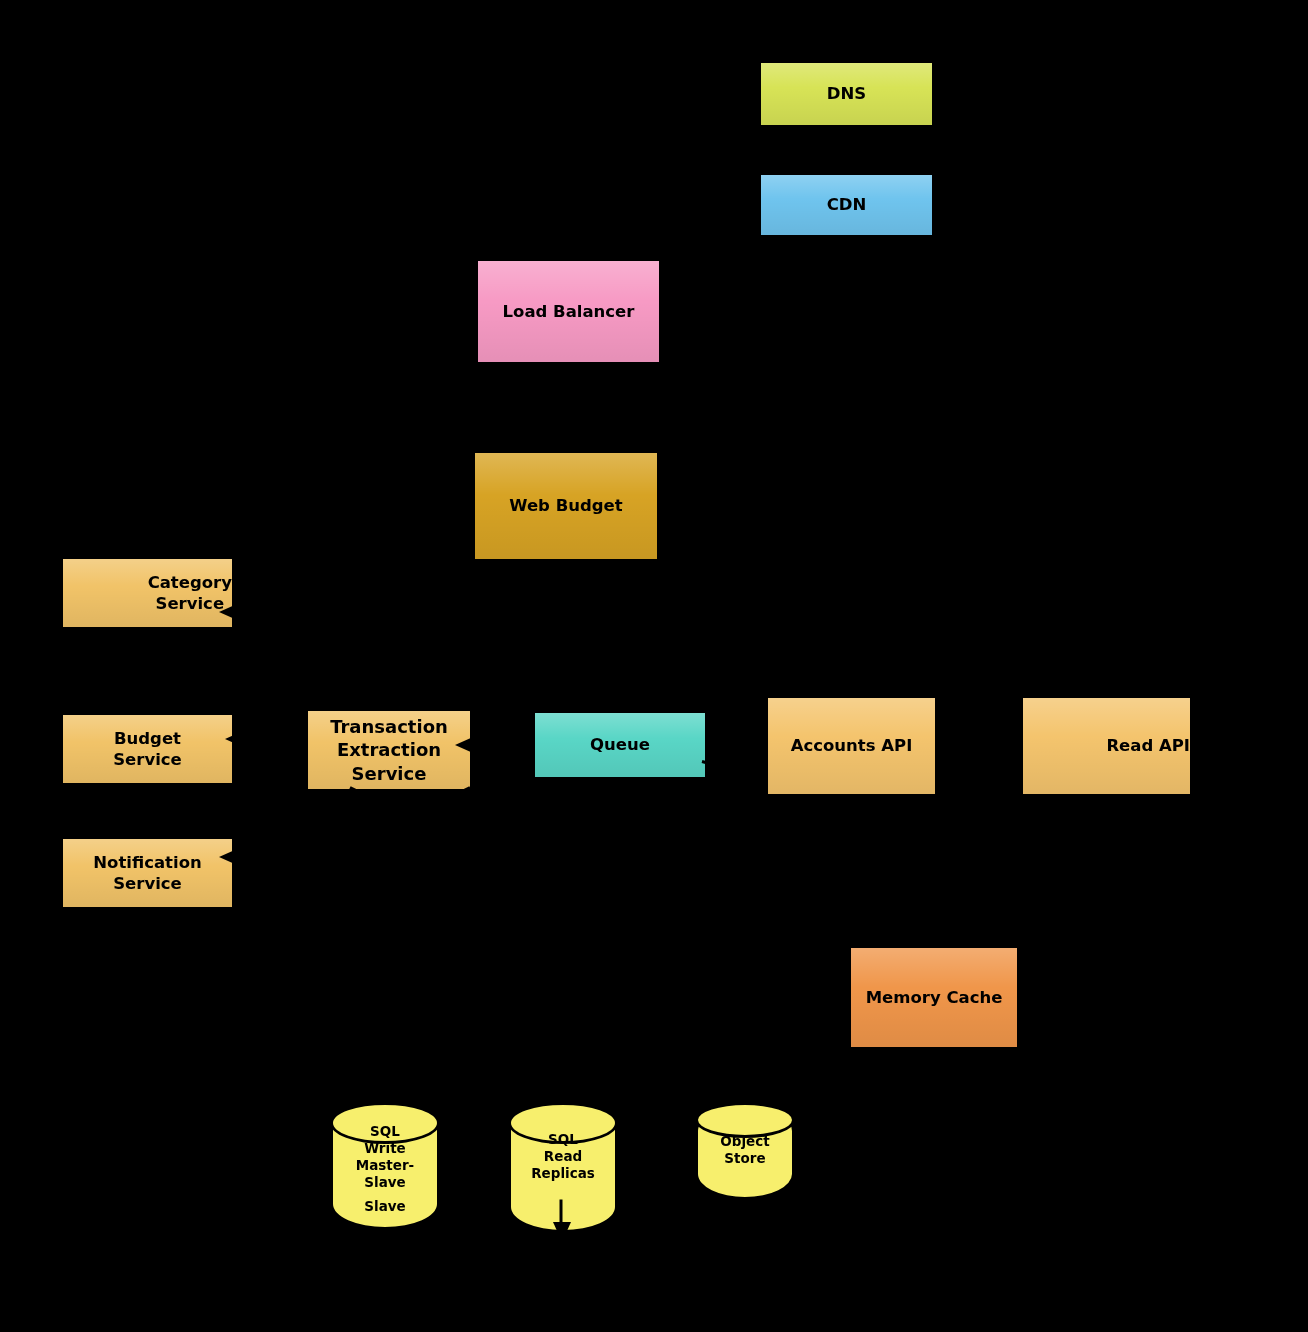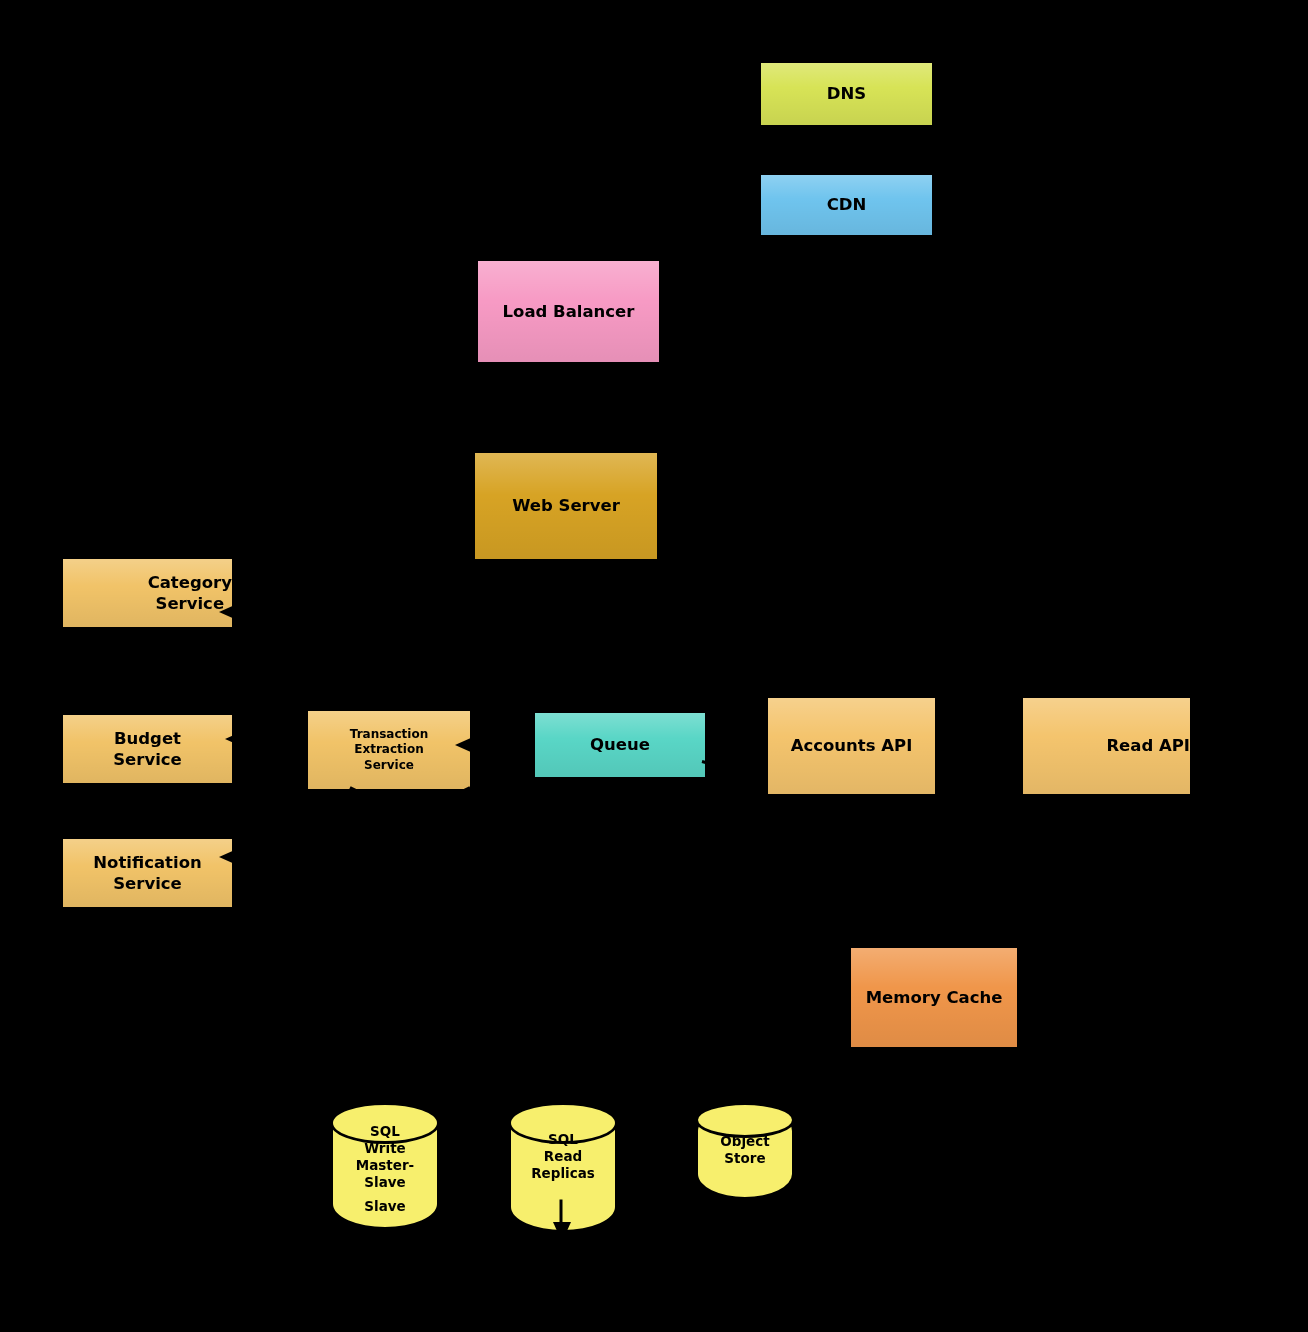--- a/index.html
+++ b/index.html
@@ -114,39 +114,39 @@
 
   <div class="node" style="left: 758px; top: 172px; width: 177px; height: 66px; --c: #6fc4ee;">
     <span class="label">CDN</span>
   </div>
 
   <div class="node stack2" style="left: 475px; top: 258px; width: 187px; height: 107px; --c: #f79ac4;">
     <span class="label">Load Balancer</span>
   </div>
 
   <div class="node stack2" style="left: 472px; top: 450px; width: 188px; height: 112px; --c: #d7a324;">
-    <span class="label">Web Server</span>
+    <span class="label">Web Budget</span>
   </div>
 
   <div class="node stack2" style="left: 60px; top: 556px; width: 175px; height: 74px; justify-content: flex-end; --c: #f1c368;">
     <span class="label">Category
 Service</span>
   </div>
 
   <div class="node stack2" style="left: 60px; top: 712px; width: 175px; height: 74px; --c: #f1c368;">
     <span class="label">Budget
 Service</span>
   </div>
 
   <div class="node stack2" style="left: 60px; top: 836px; width: 175px; height: 74px; --c: #f1c368;">
     <span class="label">Notification
 Service</span>
   </div>
 
-  <div class="node stack2" style="left: 305px; top: 708px; width: 168px; height: 84px; font-size: 12px; --c: #f1c368;">
+  <div class="node stack2" style="left: 305px; top: 708px; width: 168px; height: 84px; font-size: 18px; --c: #f1c368;">
     <span class="label">Transaction
 Extraction
 Service</span>
   </div>
 
   <div class="node stack2" style="left: 765px; top: 695px; width: 173px; height: 102px; --c: #f4c46d;">
     <span class="label">Accounts API</span>
   </div>
 
   <div class="node stack2" style="left: 532px; top: 710px; width: 176px; height: 70px; --c: #59d6c6;">

